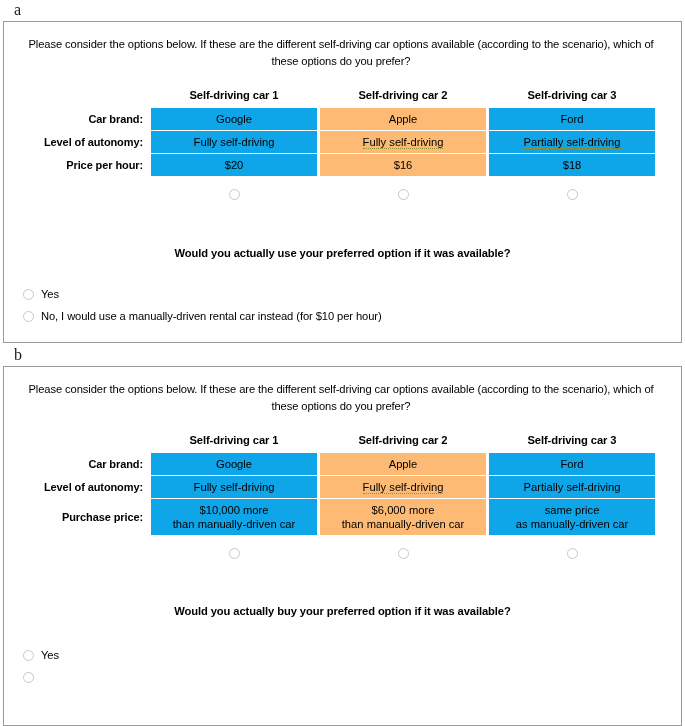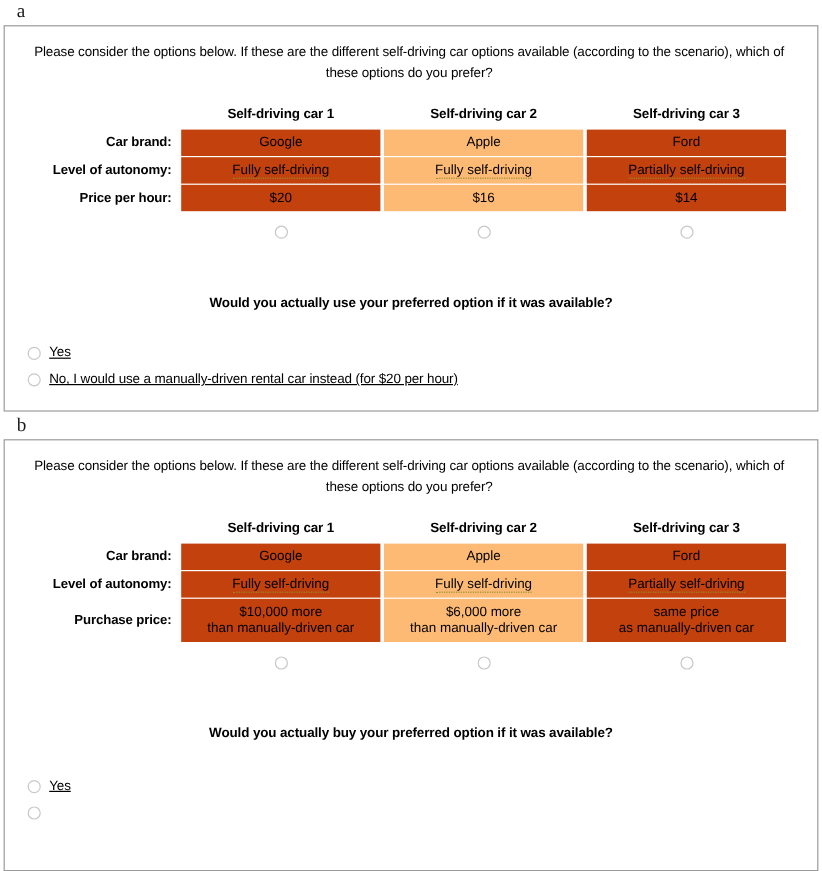--- a/index.html
+++ b/index.html
@@ -85,21 +85,21 @@
   }
 
   .opt-table td.cell {
     font-size: 11.2px;
     font-weight: normal;
     text-align: center;
     padding: 4px 2px;
     line-height: 14px;
   }
 
-  .cell.shade-light { background: #c2410c; }
+  .cell.shade-light { background: #0ea5e9; }
   .cell.shade-dark  { background: #fdba74; }
 
   .squiggle {
     border-bottom: 1.5px dotted #8f8f33;
     padding-bottom: 0px;
   }
 
   .cell .line2 { display: block; }
 
   .radio-row td {
@@ -137,21 +137,20 @@
 
   .answer-item {
     display: flex;
     align-items: center;
     gap: 7px;
     height: 22px;
     font-size: 11.2px;
     font-weight: normal;
     padding-left: 5px;
     letter-spacing: -0.1px;
-    text-decoration: underline;
   }
 
   .answer-item .radio {
     flex: 0 0 auto;
   }
 
   .answer-label { white-space: nowrap; }
 </style>
 </head>
 <body>
@@ -195,21 +194,21 @@
           <td class="rowlabel">Level of autonomy:</td>
           <td class="cell shade-light"><span class="squiggle">Fully self-driving</span></td>
           <td class="cell shade-dark"><span class="squiggle">Fully self-driving</span></td>
           <td class="cell shade-light"><span class="squiggle">Partially self-driving</span></td>
           <td></td>
         </tr>
         <tr>
           <td class="rowlabel">Price per hour:</td>
           <td class="cell shade-light">$20</td>
           <td class="cell shade-dark">$16</td>
-          <td class="cell shade-light">$14</td>
+          <td class="cell shade-light">$18</td>
           <td></td>
         </tr>
         <tr class="radio-row">
           <td></td>
           <td><span class="radio"></span></td>
           <td><span class="radio"></span></td>
           <td><span class="radio"></span></td>
           <td></td>
         </tr>
       </tbody>
@@ -217,21 +216,21 @@
 
     <div class="followup panel-a-followup">Would you actually use your preferred option if it was available?</div>
 
     <div class="answers panel-a-answers">
       <div class="answer-item">
         <span class="radio"></span>
         <span class="answer-label">Yes</span>
       </div>
       <div class="answer-item">
         <span class="radio"></span>
-        <span class="answer-label">No, I would use a manually-driven rental car instead (for $20 per hour)</span>
+        <span class="answer-label">No, I would use a manually-driven rental car instead (for $10 per hour)</span>
       </div>
     </div>
 
   </div>
 
   <div class="panel-label panel-b-label">b</div>
 
   <div class="survey-box panel-b-box">
 
     <div class="prompt">Please consider the options below. If these are the different self-driving car options available (according to the scenario), which of these options do you prefer?</div>

